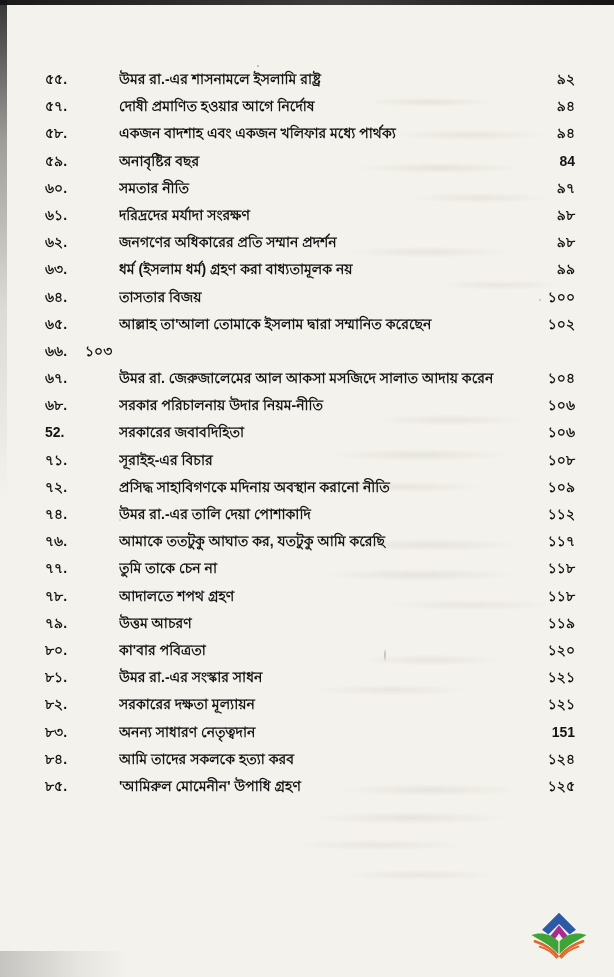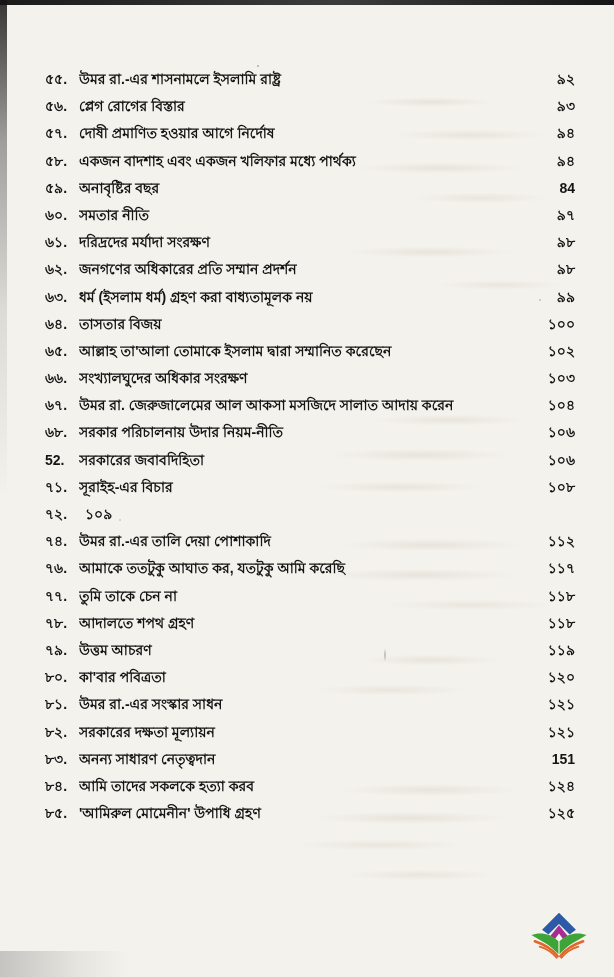--- a/index.html
+++ b/index.html
@@ -57,21 +57,21 @@
   .toc{
     position:absolute;top:66px;left:45px;right:39px;
   }
   .row{
     display:flex;align-items:baseline;
     height:27.2px;
     font-size:14px;font-weight:700;color:#141414;
     line-height:27.2px;
   }
   .no{flex:none;width:34px;}
-  .title{flex:1 1 auto;min-width:0;white-space:nowrap;overflow:hidden;}
+  .title{flex:1 1 auto;min-width:0;white-space:nowrap;overflow:hidden;margin-left:40px;}
   .pg{flex:none;margin-left:6px;text-align:left;}
   
   .logo{
     position:absolute;right:26px;bottom:15px;width:58px;height:52px;
   }
 </style>
 </head>
 <body>
 
 <div class="page">
@@ -81,25 +81,20 @@
   <div class="corner-bottom-left"></div>
   <div class="ghost"></div>
 
   <div class="toc" id="toc">
       <div class="row">
         <span class="no">৫৫.</span>
         <span class="title">উমর রা.-এর শাসনামলে ইসলামি রাষ্ট্র</span>
         <span class="pg">৯২</span>
       </div>
       <div class="row">
-        <span class="no">৫৬.</span>
-        <span class="title">প্লেগ রোগের বিস্তার</span>
-        <span class="pg">৯৩</span>
-      </div>
-      <div class="row">
         <span class="no">৫৭.</span>
         <span class="title">দোষী প্রমাণিত হওয়ার আগে নির্দোষ</span>
         <span class="pg">৯৪</span>
       </div>
       <div class="row">
         <span class="no">৫৮.</span>
         <span class="title">একজন বাদশাহ এবং একজন খলিফার মধ্যে পার্থক্য</span>
         <span class="pg">৯৪</span>
       </div>
       <div class="row">
@@ -132,21 +127,20 @@
         <span class="title">তাসতার বিজয়</span>
         <span class="pg">১০০</span>
       </div>
       <div class="row">
         <span class="no">৬৫.</span>
         <span class="title">আল্লাহ তা'আলা তোমাকে ইসলাম দ্বারা সম্মানিত করেছেন</span>
         <span class="pg">১০২</span>
       </div>
       <div class="row">
         <span class="no">৬৬.</span>
-        <span class="title">সংখ্যালঘুদের অধিকার সংরক্ষণ</span>
         <span class="pg">১০৩</span>
       </div>
       <div class="row">
         <span class="no">৬৭.</span>
         <span class="title">উমর রা. জেরুজালেমের আল আকসা মসজিদে সালাত আদায় করেন</span>
         <span class="pg">১০৪</span>
       </div>
       <div class="row">
         <span class="no">৬৮.</span>
         <span class="title">সরকার পরিচালনায় উদার নিয়ম-নীতি</span>
@@ -157,20 +151,21 @@
         <span class="title">সরকারের জবাবদিহিতা</span>
         <span class="pg">১০৬</span>
       </div>
       <div class="row">
         <span class="no">৭১.</span>
         <span class="title">সূরাইহ-এর বিচার</span>
         <span class="pg">১০৮</span>
       </div>
       <div class="row">
         <span class="no">৭২.</span>
+        <span class="title">প্রসিদ্ধ সাহাবিগণকে মদিনায় অবস্থান করানো নীতি</span>
         <span class="pg">১০৯</span>
       </div>
       <div class="row">
         <span class="no">৭৪.</span>
         <span class="title">উমর রা.-এর তালি দেয়া পোশাকাদি</span>
         <span class="pg">১১২</span>
       </div>
       <div class="row">
         <span class="no">৭৬.</span>
         <span class="title">আমাকে ততটুকু আঘাত কর, যতটুকু আমি করেছি</span>

